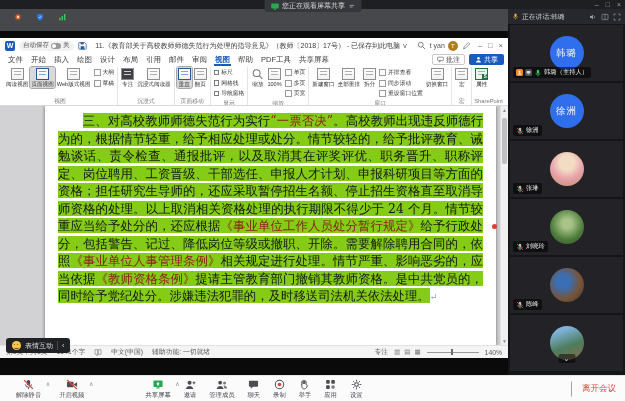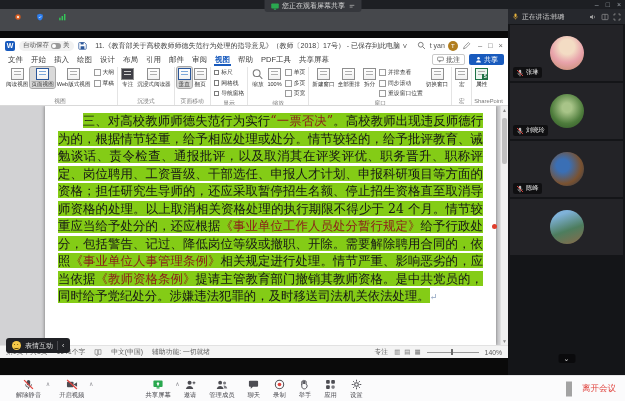--- a/index.html
+++ b/index.html
@@ -94,21 +94,21 @@
   .micwrap{position:relative;width:8px;height:8px;flex:none}
   .morechevron{position:absolute;left:50%;bottom:12px;transform:translateX(-50%);width:17px;height:9px;background:rgba(0,0,0,.5);border-radius:2px;color:#ddd;font-size:7px;display:flex;align-items:center;justify-content:center;z-index:3}
 
   
   .btoolbar{position:absolute;left:0;bottom:0;width:625px;height:26px;background:#fbfbfc;border-top:1px solid #e6e6e8;z-index:6}
   .tleft{position:absolute;left:16px;top:2px;display:flex;gap:18px}
   .tcenter{position:absolute;left:0;top:2px;width:508px;display:flex;justify-content:center;gap:13px}
   .titem{display:flex;flex-direction:column;align-items:center;gap:1px;font-size:6.3px;color:#4c4c52;position:relative;white-space:nowrap}
   .titem .ico{height:12px;display:flex;align-items:center;justify-content:center;color:#3c3c42}
   .caret{position:absolute;right:-9px;top:2px;font-size:6px;color:#909096}
-  .leave{position:absolute;right:9px;top:50%;transform:translateY(-50%);color:#e0443e;font-size:8.5px;border-left:6px solid #a3a3a3;padding-left:10px;height:15px;display:flex;align-items:center;white-space:nowrap}
+  .leave{position:absolute;right:9px;top:50%;transform:translateY(-50%);color:#e0443e;font-size:8.5px;border-left:1px solid #a3a3a3;padding-left:10px;height:15px;display:flex;align-items:center;white-space:nowrap}
 
   
   .emoji-bar{position:absolute;left:6px;top:338px;height:15px;background:#202125;border-radius:3px;display:flex;align-items:center;gap:4px;padding:0 6px;color:#ddd;font-size:7px;z-index:7}
   .emoji-bar .divider{width:1px;height:9px;background:#4a4a4f}
   .smiley{width:9px;height:9px;border-radius:50%;background:#f7c948;position:relative;flex:none}
   .smiley::before{content:"";position:absolute;left:2px;top:2.5px;width:1.4px;height:1.4px;border-radius:50%;background:#5b4304;box-shadow:3.2px 0 0 #5b4304}
   .smiley::after{content:"";position:absolute;left:2.2px;top:5.2px;width:4.6px;height:2px;border-bottom:1px solid #5b4304;border-radius:50%}
 
   svg{display:block}
 </style>
@@ -464,21 +464,60 @@
             <line x1="6" y1="2" x2="6" y2="10" stroke="#9a9a9a" stroke-width="1"></line>
           </svg>
         <svg width="8" height="8" viewBox="0 0 12 12">
             <path d="M1.5 4V1.5H4M8 1.5h2.5V4M10.5 8v2.5H8M4 10.5H1.5V8" fill="none" stroke="#9a9a9a" stroke-width="1.1"></path>
           </svg>
       </div>
     </div>
 
     <div class="tiles">
 
-
+      <div class="tile">
+        <div class="avatar">韩璐</div>
+        <div class="nlabel">
+          <span class="hostbadge">
+              <svg width="5" height="5" viewBox="0 0 12 12">
+                <circle cx="6" cy="4" r="2.4" fill="#fff"></circle>
+                <path d="M2 11c.5-2.2 2-3.4 4-3.4S9.5 8.8 10 11z" fill="#fff"></path>
+              </svg>
+            </span>
+          <span class="sharebadge">
+              <svg width="5" height="5" viewBox="0 0 12 12">
+                <rect x="1.5" y="2.5" width="9" height="6" rx="1" fill="#ddd"></rect>
+                <rect x="4.5" y="9" width="3" height="1.4" fill="#ddd"></rect>
+              </svg>
+            </span>
+          <span class="micwrap">
+              <svg width="8" height="8" viewBox="0 0 12 12">
+                <rect x="4.2" y="1" width="3.6" height="6" rx="1.8" fill="#35c759"></rect>
+                <path d="M2.8 5.8a3.2 3.2 0 0 0 6.4 0" fill="none" stroke="#35c759" stroke-width="1"></path>
+                <line x1="6" y1="9.2" x2="6" y2="11" stroke="#35c759" stroke-width="1"></line>
+              </svg>
+            </span>
+          <span>韩璐（主持人）</span>
+        </div>
+      </div>
+
+      <div class="tile">
+        <div class="avatar">徐洲</div>
+        <div class="nlabel">
+          <span class="micwrap">
+              <svg width="8" height="8" viewBox="0 0 12 12">
+                <rect x="4.2" y="1" width="3.6" height="6" rx="1.8" fill="#bbb"></rect>
+                <path d="M2.8 5.8a3.2 3.2 0 0 0 6.4 0" fill="none" stroke="#bbb" stroke-width="1"></path>
+                <line x1="6" y1="9.2" x2="6" y2="11" stroke="#bbb" stroke-width="1"></line>
+                <line x1="1.5" y1="1.5" x2="10.5" y2="10.5" stroke="#e0443e" stroke-width="1.4"></line>
+              </svg>
+            </span>
+          <span>徐洲</span>
+        </div>
+      </div>
 
       <div class="tile">
         <div class="avatar ph-portrait"></div>
         <div class="nlabel">
           <span class="micwrap">
               <svg width="8" height="8" viewBox="0 0 12 12">
                 <rect x="4.2" y="1" width="3.6" height="6" rx="1.8" fill="#bbb"></rect>
                 <path d="M2.8 5.8a3.2 3.2 0 0 0 6.4 0" fill="none" stroke="#bbb" stroke-width="1"></path>
                 <line x1="6" y1="9.2" x2="6" y2="11" stroke="#bbb" stroke-width="1"></line>
                 <line x1="1.5" y1="1.5" x2="10.5" y2="10.5" stroke="#e0443e" stroke-width="1.4"></line>

